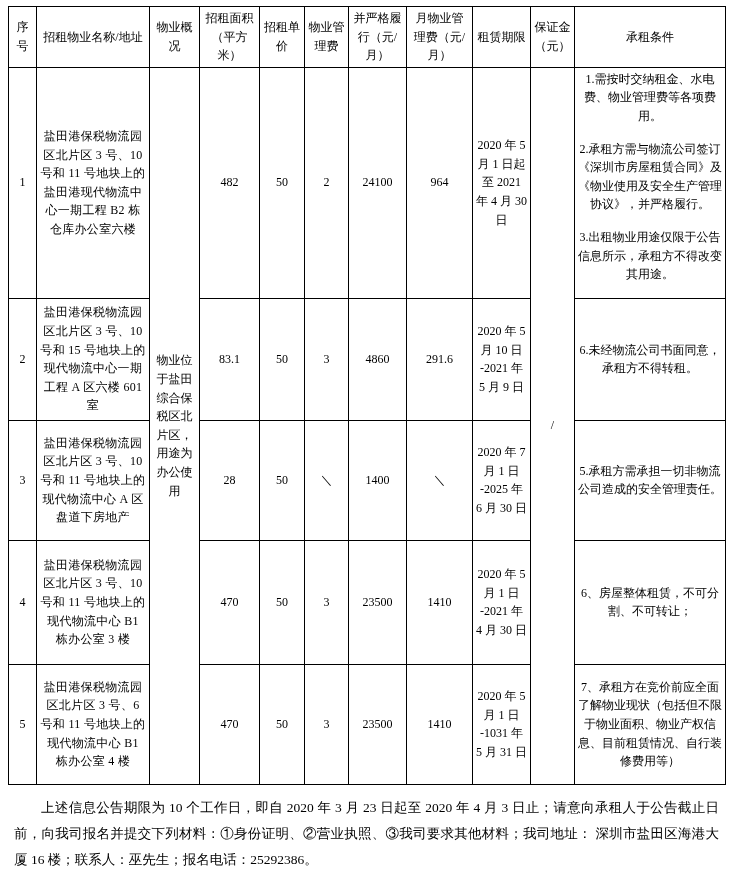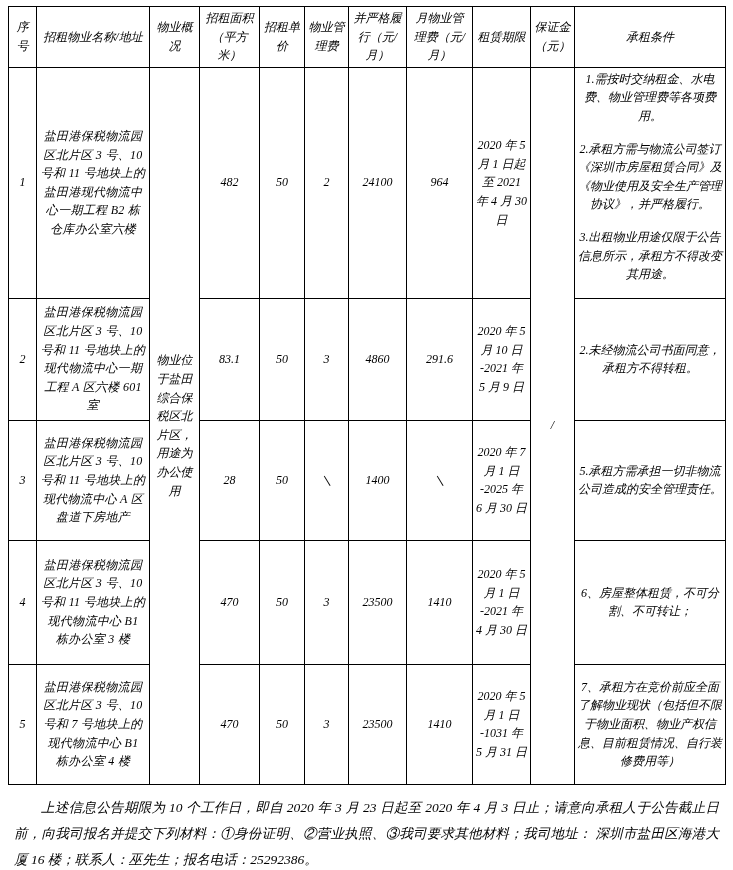--- a/index.html
+++ b/index.html
@@ -2,21 +2,21 @@
 <html><head>
 <meta charset="utf-8">
 <style>
   html,body{margin:0;padding:0;}
   body{
     width:733px;
     background:#fff;
     font-family:"Liberation Serif","DejaVu Serif",serif;
     color:#000;
   }
-  .page{width:733px;height:870px;position:relative;overflow:hidden;font-style:italic;}
+  .page{width:733px;height:870px;position:relative;overflow:hidden;}
   table.main{
     border-collapse:collapse;
     width:717px;
     margin:6px 8px 0 8px;
     table-layout:fixed;
   }
   table.main td,table.main th{
     border:1px solid #000;
     text-align:center;
     vertical-align:middle;
@@ -114,28 +114,28 @@
         <td class="term">2020 年 5 月 1 日起至 2021 年 4 月 30 日</td>
         <td class="deposit" rowspan="5">/</td>
         <td class="cond">
           <div class="c-item">1.需按时交纳租金、水电费、物业管理费等各项费用。</div>
           <div class="c-item">2.承租方需与物流公司签订《深圳市房屋租赁合同》及《物业使用及安全生产管理协议》，并严格履行。</div>
           <div class="c-item">3.出租物业用途仅限于公告信息所示，承租方不得改变其用途。</div>
         </td>
       </tr>
       <tr style="height:122px">
         <td>2</td>
-        <td class="addr">盐田港保税物流园区北片区 3 号、10 号和 11 号地块上的现代物流中心一期工程 A 区六楼 601 室</td>
+        <td class="addr">盐田港保税物流园区北片区 3 号、10 号和 15 号地块上的现代物流中心一期工程 A 区六楼 601 室</td>
         <td>83.1</td>
         <td>50</td>
         <td>3</td>
         <td>4860</td>
         <td>291.6</td>
         <td class="term">2020 年 5 月 10 日 -2021 年 5 月 9 日</td>
-        <td class="cond">2.未经物流公司书面同意，承租方不得转租。</td>
+        <td class="cond">6.未经物流公司书面同意，承租方不得转租。</td>
       </tr>
       <tr style="height:120px">
         <td>3</td>
         <td class="addr">盐田港保税物流园区北片区 3 号、10 号和 11 号地块上的现代物流中心 A 区盘道下房地产</td>
         <td>28</td>
         <td>50</td>
         <td>＼</td>
         <td>1400</td>
         <td>＼</td>
         <td class="term">2020 年 7 月 1 日 -2025 年 6 月 30 日</td>
@@ -147,21 +147,21 @@
         <td>470</td>
         <td>50</td>
         <td>3</td>
         <td>23500</td>
         <td>1410</td>
         <td class="term">2020 年 5 月 1 日 -2021 年 4 月 30 日</td>
         <td class="cond">6、房屋整体租赁，不可分割、不可转让；</td>
       </tr>
       <tr style="height:120px">
         <td>5</td>
-        <td class="addr">盐田港保税物流园区北片区 3 号、10 号和 7 号地块上的现代物流中心 B1 栋办公室 4 楼</td>
+        <td class="addr">盐田港保税物流园区北片区 3 号、6 号和 11 号地块上的现代物流中心 B1 栋办公室 4 楼</td>
         <td>470</td>
         <td>50</td>
         <td>3</td>
         <td>23500</td>
         <td>1410</td>
         <td class="term">2020 年 5 月 1 日 -1031 年 5 月 31 日</td>
         <td class="cond">7、承租方在竞价前应全面了解物业现状（包括但不限于物业面积、物业产权信息、目前租赁情况、自行装修费用等）</td>
       </tr>
     </tbody>
   </table>

